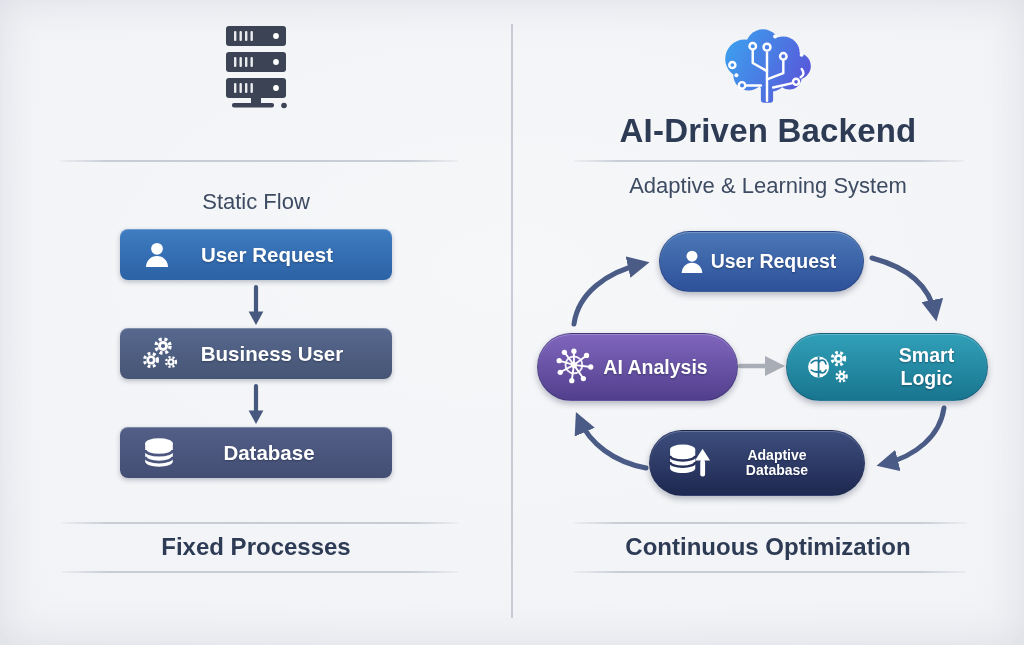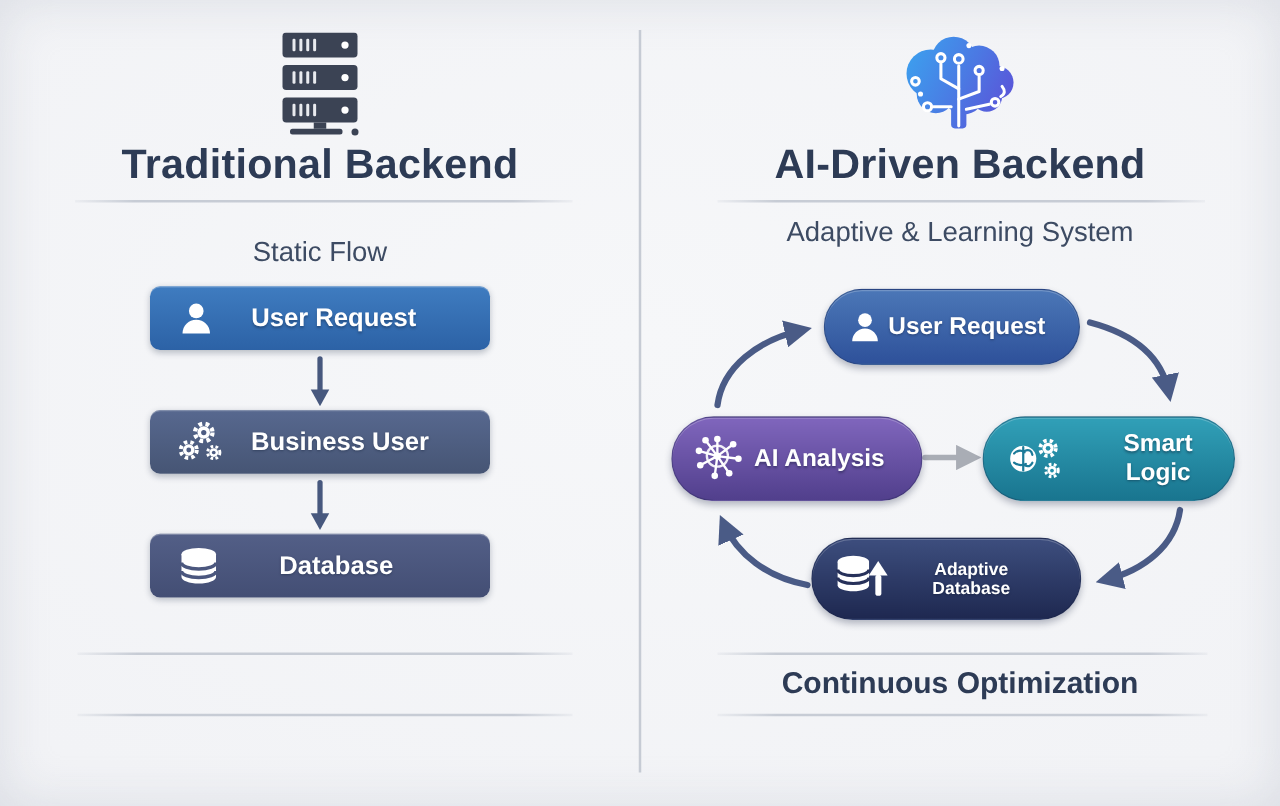--- a/index.html
+++ b/index.html
@@ -89,21 +89,20 @@
         <rect x="14" y="57" width="2.4" height="10" rx="1"></rect>
           <rect x="19.5" y="57" width="2.4" height="10" rx="1"></rect>
           <rect x="25" y="57" width="2.4" height="10" rx="1"></rect>
           <rect x="30.5" y="57" width="2.4" height="10" rx="1"></rect>
         <circle cx="56" cy="10" r="2.9" fill="#fff"></circle>
           <circle cx="56" cy="36" r="2.9" fill="#fff"></circle>
           <circle cx="56" cy="62" r="2.9" fill="#fff"></circle>
       </g>
     </svg>
   </div>
-  <div class="title left">Traditional Backend</div>
   <div class="hr hr-lt"></div>
   <div class="subtitle left">Static Flow</div>
 
   <div class="fbox fbox-user">
     <span class="bicon">
       <svg width="30" height="30" viewBox="0 0 24 24" fill="#fff">
         <circle cx="12" cy="7" r="4.7"></circle>
         <path d="M3.2 21.5c0-4.9 3.9-8.8 8.8-8.8s8.8 3.9 8.8 8.8z"></path>
       </svg>
     </span>
@@ -148,20 +147,21 @@
         <ellipse cx="16" cy="6" rx="13" ry="4.8" fill="#fff"></ellipse>
         <path d="M3 6v17c0 2.7 5.8 4.9 13 4.9s13-2.2 13-4.9V6z" fill="#fff"></path>
         <path d="M3 12.2c0 2.7 5.8 4.9 13 4.9s13-2.2 13-4.9" stroke="#4b577e" stroke-width="2.6" fill="none"></path>
         <path d="M3 18.6c0 2.7 5.8 4.9 13 4.9s13-2.2 13-4.9" stroke="#4b577e" stroke-width="2.6" fill="none"></path>
       </svg>
     </span>
     <span class="lbl">Database</span>
   </div>
 
   <div class="hr hr-lf1"></div>
+  <div class="footerlbl left">Fixed Processes</div>
   <div class="hr hr-lf2"></div>
 
   <div class="hicon" style="left:714px;top:22px;">
     <svg width="106" height="84" viewBox="0 0 104 82">
       <defs>
         <linearGradient id="bg1" x1="8" y1="16" x2="96" y2="60" gradientUnits="userSpaceOnUse">
           <stop offset="0" stop-color="#3ba3ef"></stop>
           <stop offset="0.55" stop-color="#4b79e3"></stop>
           <stop offset="1" stop-color="#5b52d8"></stop>
         </linearGradient>

